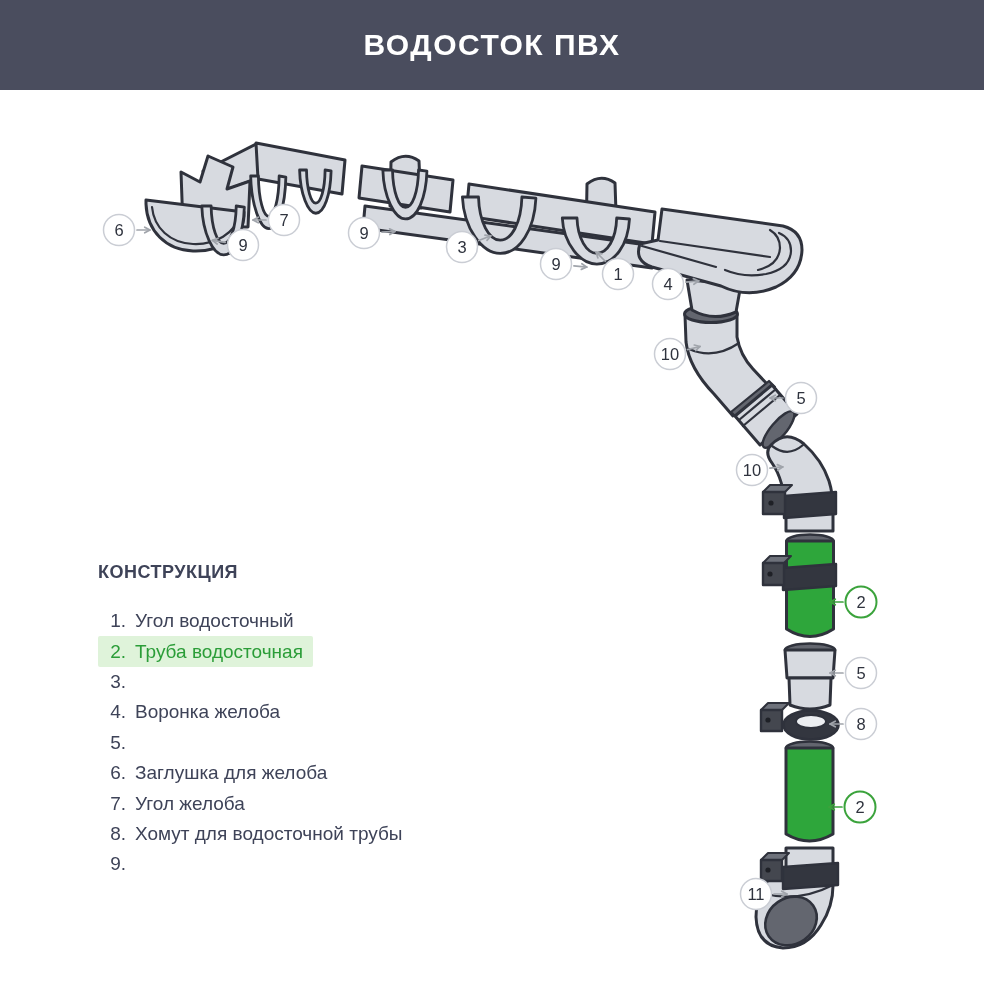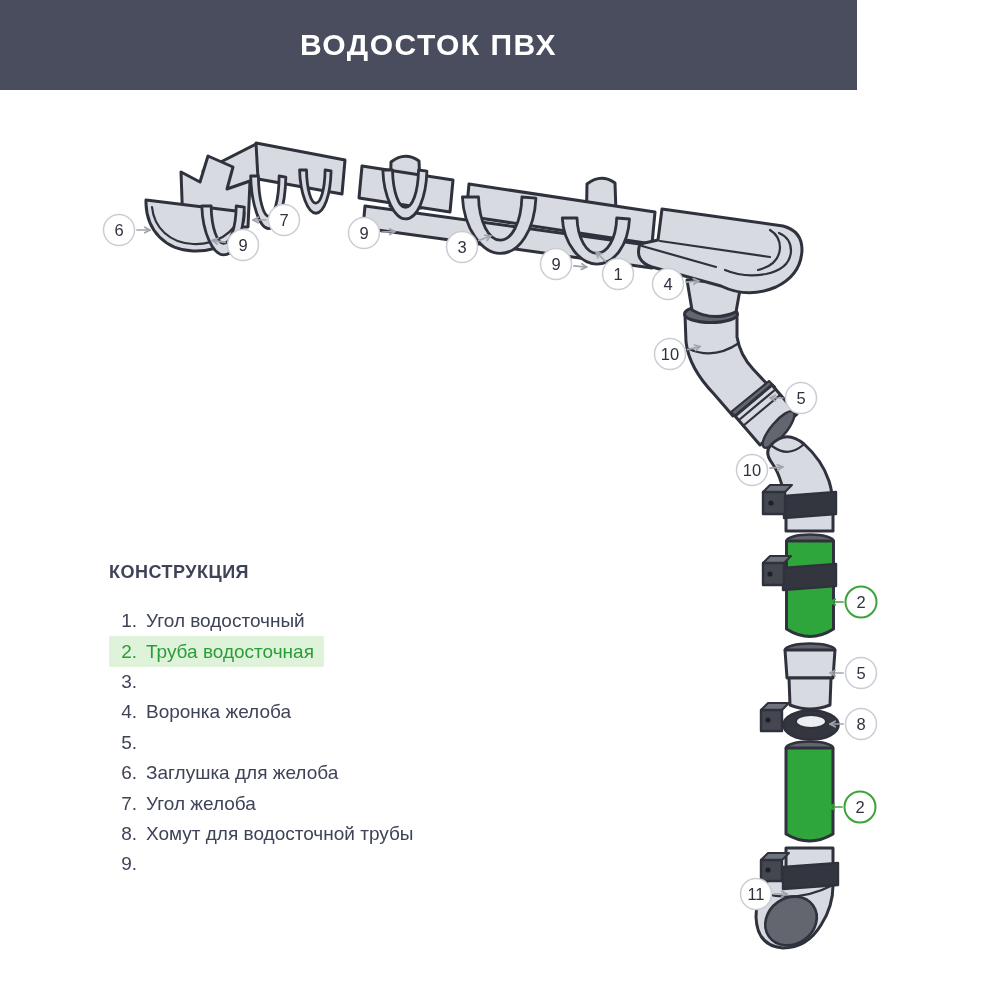--- a/index.html
+++ b/index.html
@@ -1,27 +1,27 @@
 <!DOCTYPE html>
 <html><head>
 <meta charset="utf-8">
 <style>
   html,body{margin:0;padding:0}
   body{
     width:1000px;height:1000px;position:relative;background:#fff;
     font-family:"Liberation Sans",sans-serif;overflow:hidden;
   }
   .header{
-    position:absolute;top:0;left:0;width:857px;height:90px;background:#4A4D5E;
+    position:absolute;top:0;left:0;width:984px;height:90px;background:#4A4D5E;
     display:flex;align-items:center;justify-content:center;
   }
   .header h1{margin:0;color:#fff;font-size:30px;font-weight:bold;letter-spacing:1.5px}
   svg.diagram{position:absolute;top:0;left:0}
   svg text{font-family:"Liberation Sans",sans-serif}
-  .legend{position:absolute;left:109px;top:562px;width:380px}
+  .legend{position:absolute;left:98px;top:562px;width:380px}
   .legend-title{font-size:18px;font-weight:bold;color:#3E4358;letter-spacing:.5px;line-height:20px;margin:0 0 24px 0}
   .legend-row{display:flex;align-items:center;height:30.4px;font-size:19px;color:#3E4358;white-space:nowrap}
   .legend-row .num{width:28px;text-align:right;margin-right:9px;flex:none}
   .legend-row.hl{background:#DFF3DA;color:#2B9D38;width:fit-content;padding-right:10px;border-radius:2px}
 </style>
 </head>
 <body>
 
 <div class="header">
   <h1>ВОДОСТОК ПВХ</h1>

